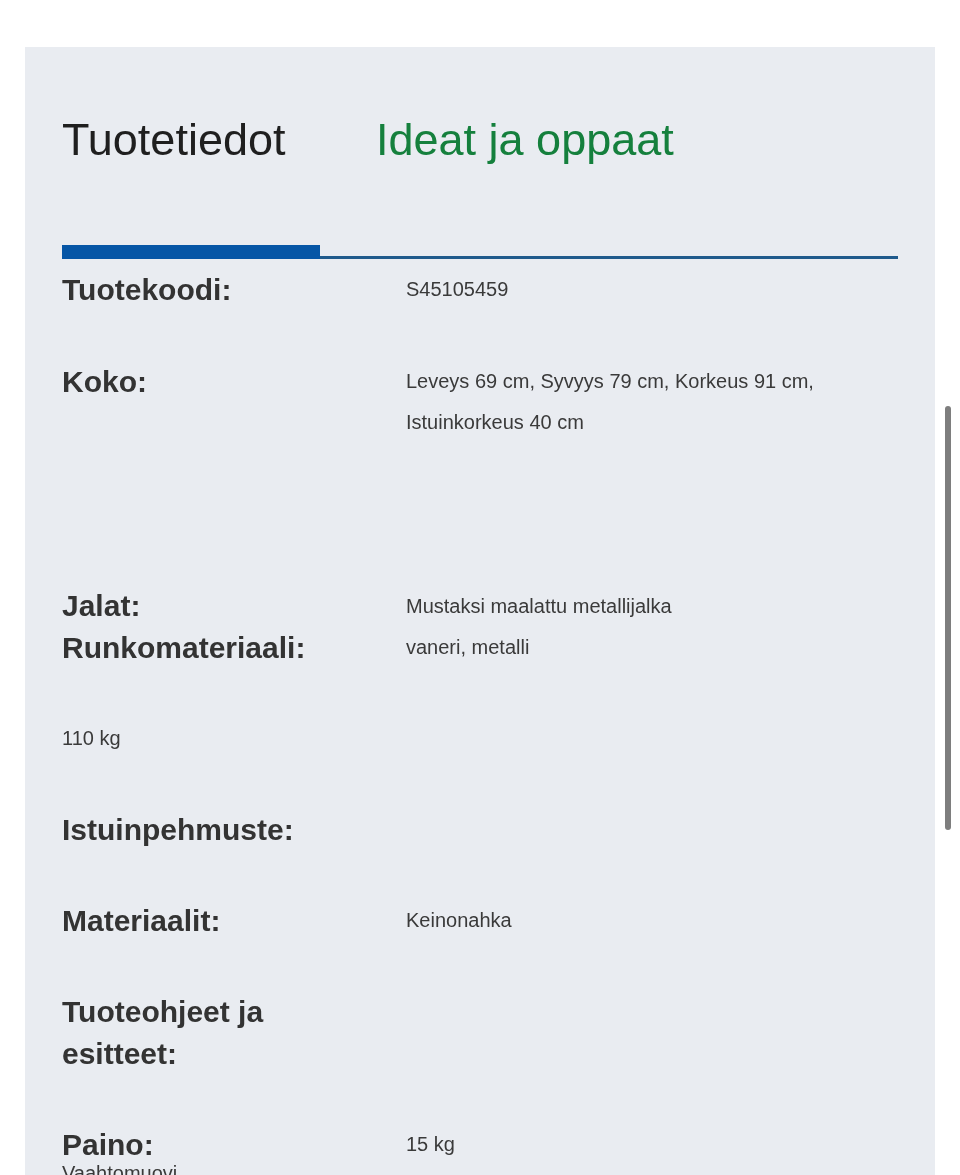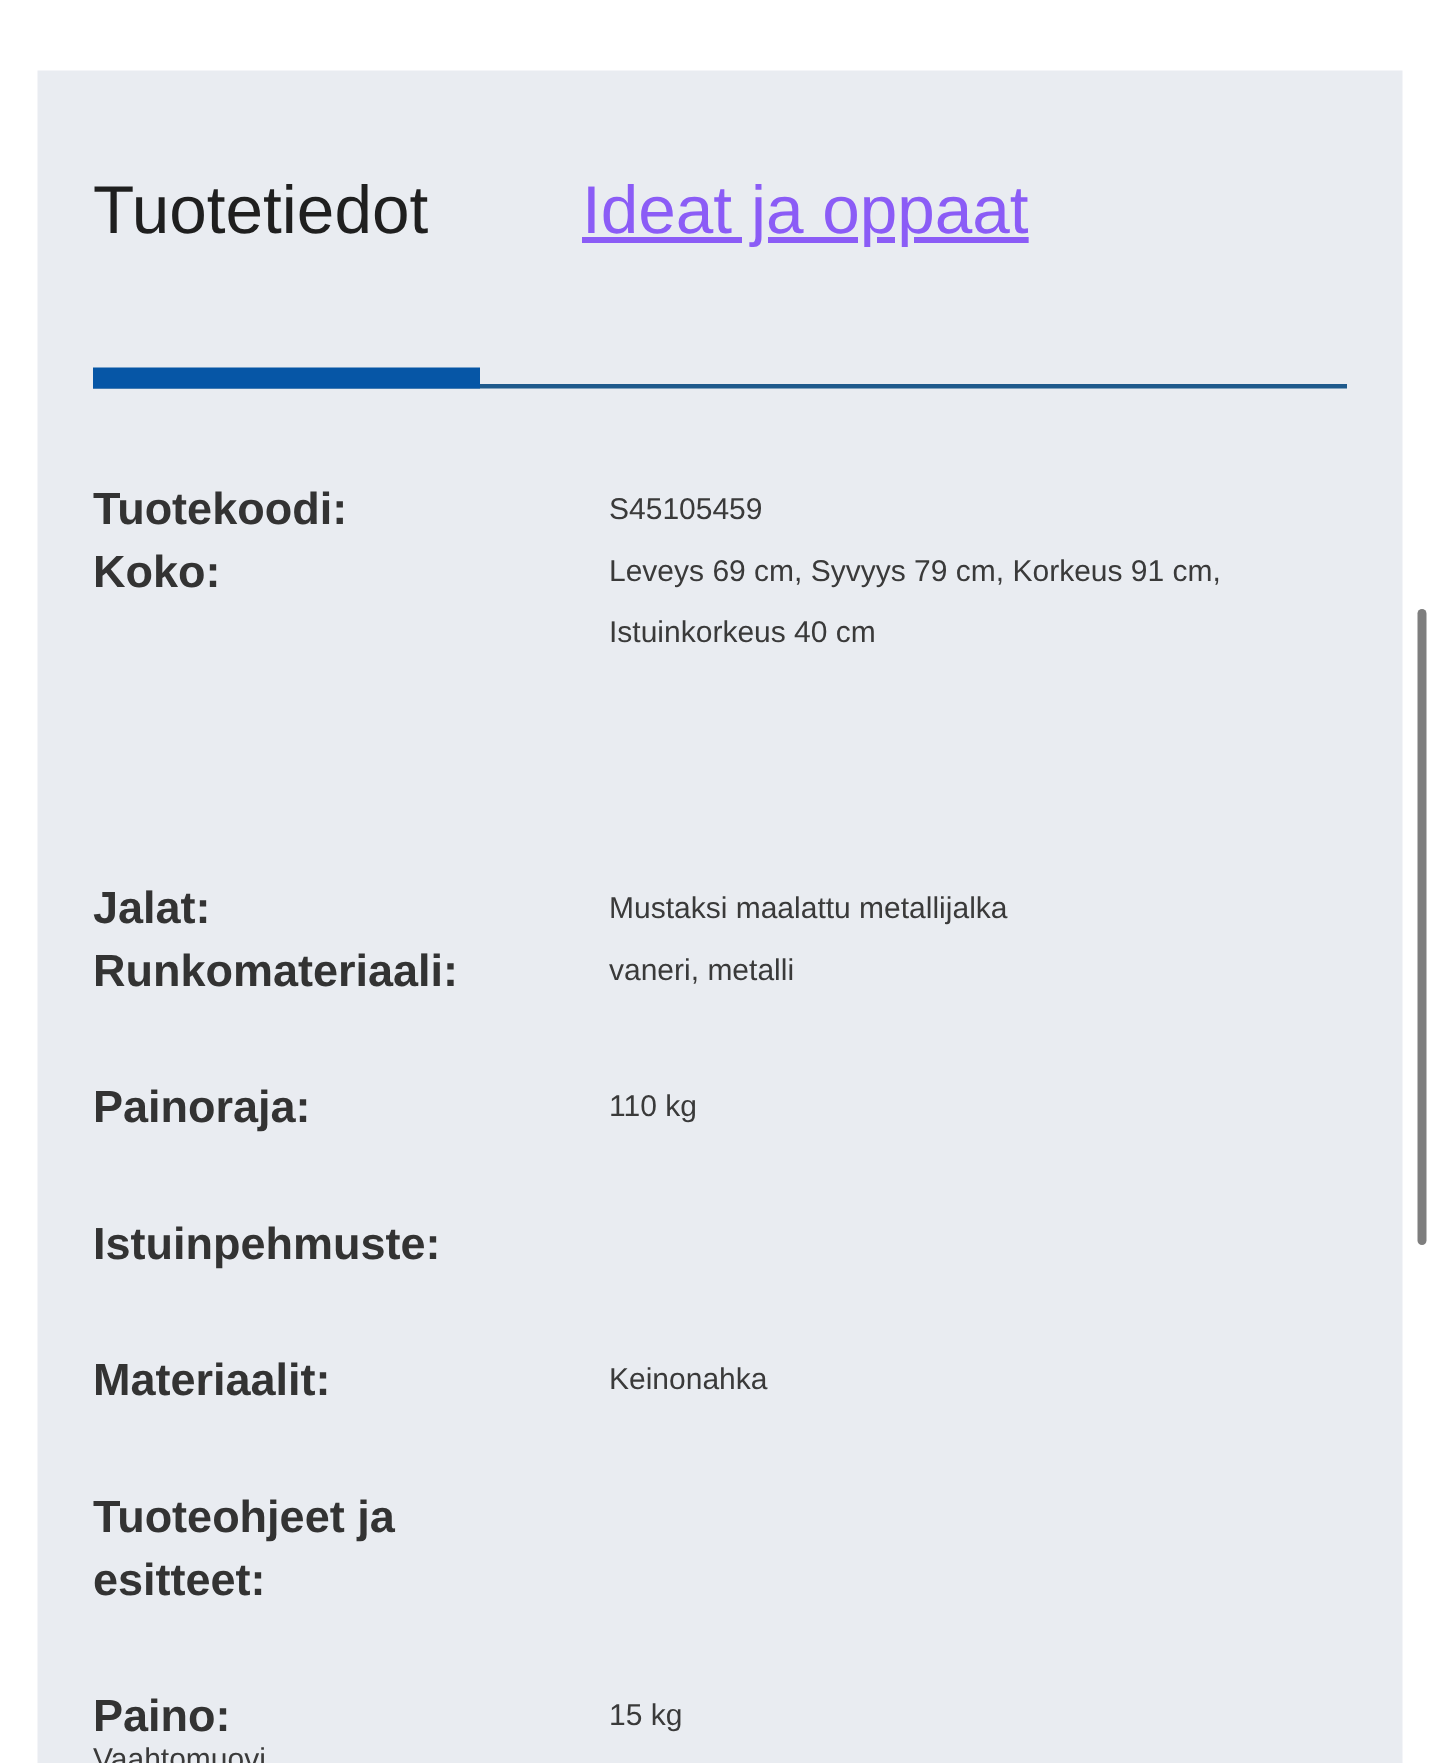--- a/index.html
+++ b/index.html
@@ -24,21 +24,21 @@
     .tab {
       position: absolute;
       top: 0;
       font-size: 45px;
       font-weight: normal;
       line-height: 62px;
       cursor: pointer;
       white-space: nowrap;
     }
     .tab-active { left: 0; color: #1f1f1f; }
-    .tab-inactive { left: 326px; color: #8b5cf6; text-decoration: underline; }
+    .tab-inactive { left: 314px; color: #15803d; }
     .tab-line {
       position: absolute;
       left: 0; top: 147px;
       width: 836px; height: 3px;
       background: #1f5a8c;
     }
     .tab-indicator {
       position: absolute;
       left: 0; top: 136px;
       width: 258px; height: 14px;
@@ -89,42 +89,41 @@
 
   <div class="tabs">
     <div class="tab tab-active">Tuotetiedot</div>
     <div class="tab tab-inactive">Ideat ja oppaat</div>
     <div class="tab-line"></div>
     <div class="tab-indicator"></div>
   </div>
 
   <div class="specs">
 
-    <div class="row" style="height:92px;align-items:flex-end;">
+    <div class="row" style="height:92px;">
       <div class="label">Tuotekoodi:</div>
       <div class="value">S45105459</div>
     </div>
 
     <div class="row" style="height:175px;">
       <div class="label">Koko:</div>
       <div class="value" style="padding-right:30px;">Leveys 69 cm, Syvyys 79 cm, Korkeus 91 cm, Istuinkorkeus 40 cm</div>
     </div>
 
     <div class="row" style="height:91px;align-items:flex-end;">
       <div class="label">Jalat:</div>
       <div class="value">Mustaksi maalattu metallijalka</div>
     </div>
 
     <div class="row" style="height:91px;">
       <div class="label">Runkomateriaali:</div>
       <div class="value">vaneri, metalli</div>
     </div>
 
     <div class="row" style="height:91px;">
-      <div class="label">Painoraja:</div>
       <div class="value">110 kg</div>
     </div>
 
     <div class="row" style="height:91px;flex-direction:column;">
       <div class="label">Istuinpehmuste:</div>
       <div class="value">Vaahtomuovi</div>
     </div>
 
     <div class="row" style="height:91px;">
       <div class="label">Materiaalit:</div>

